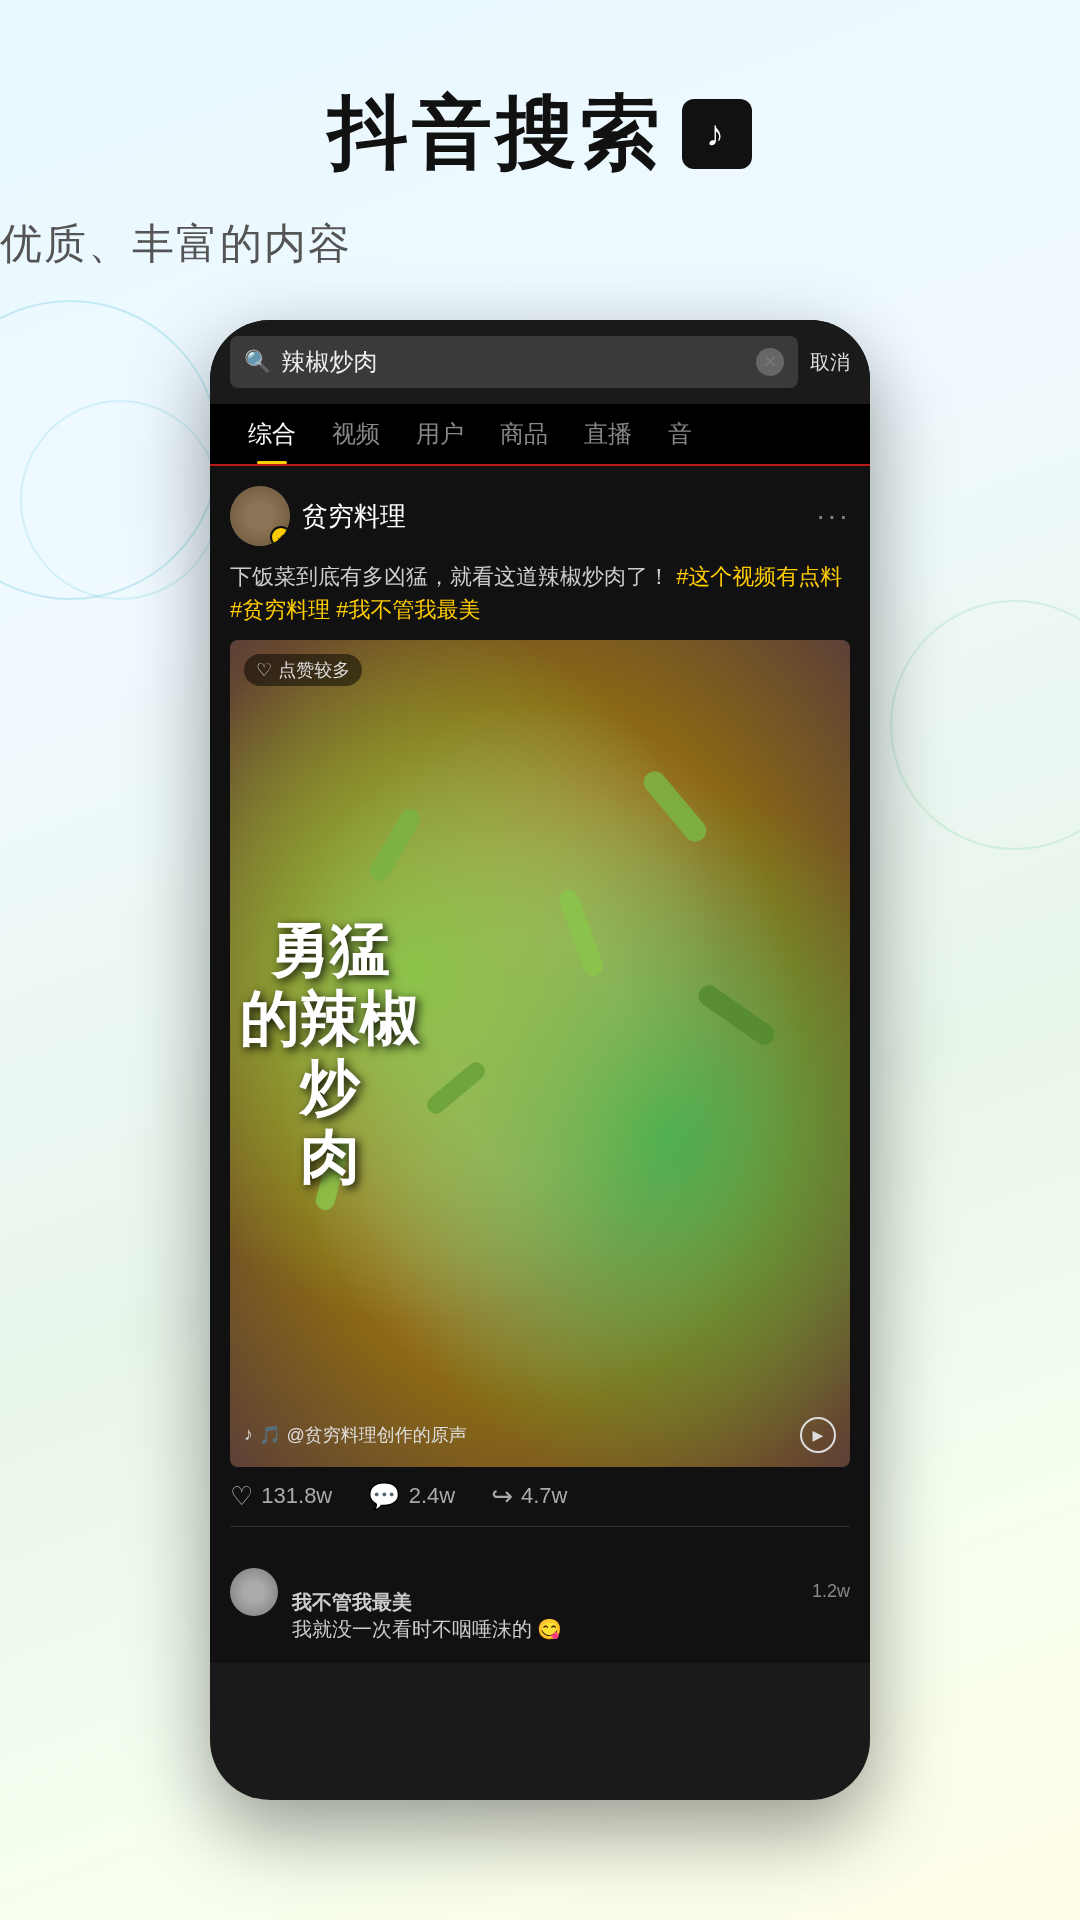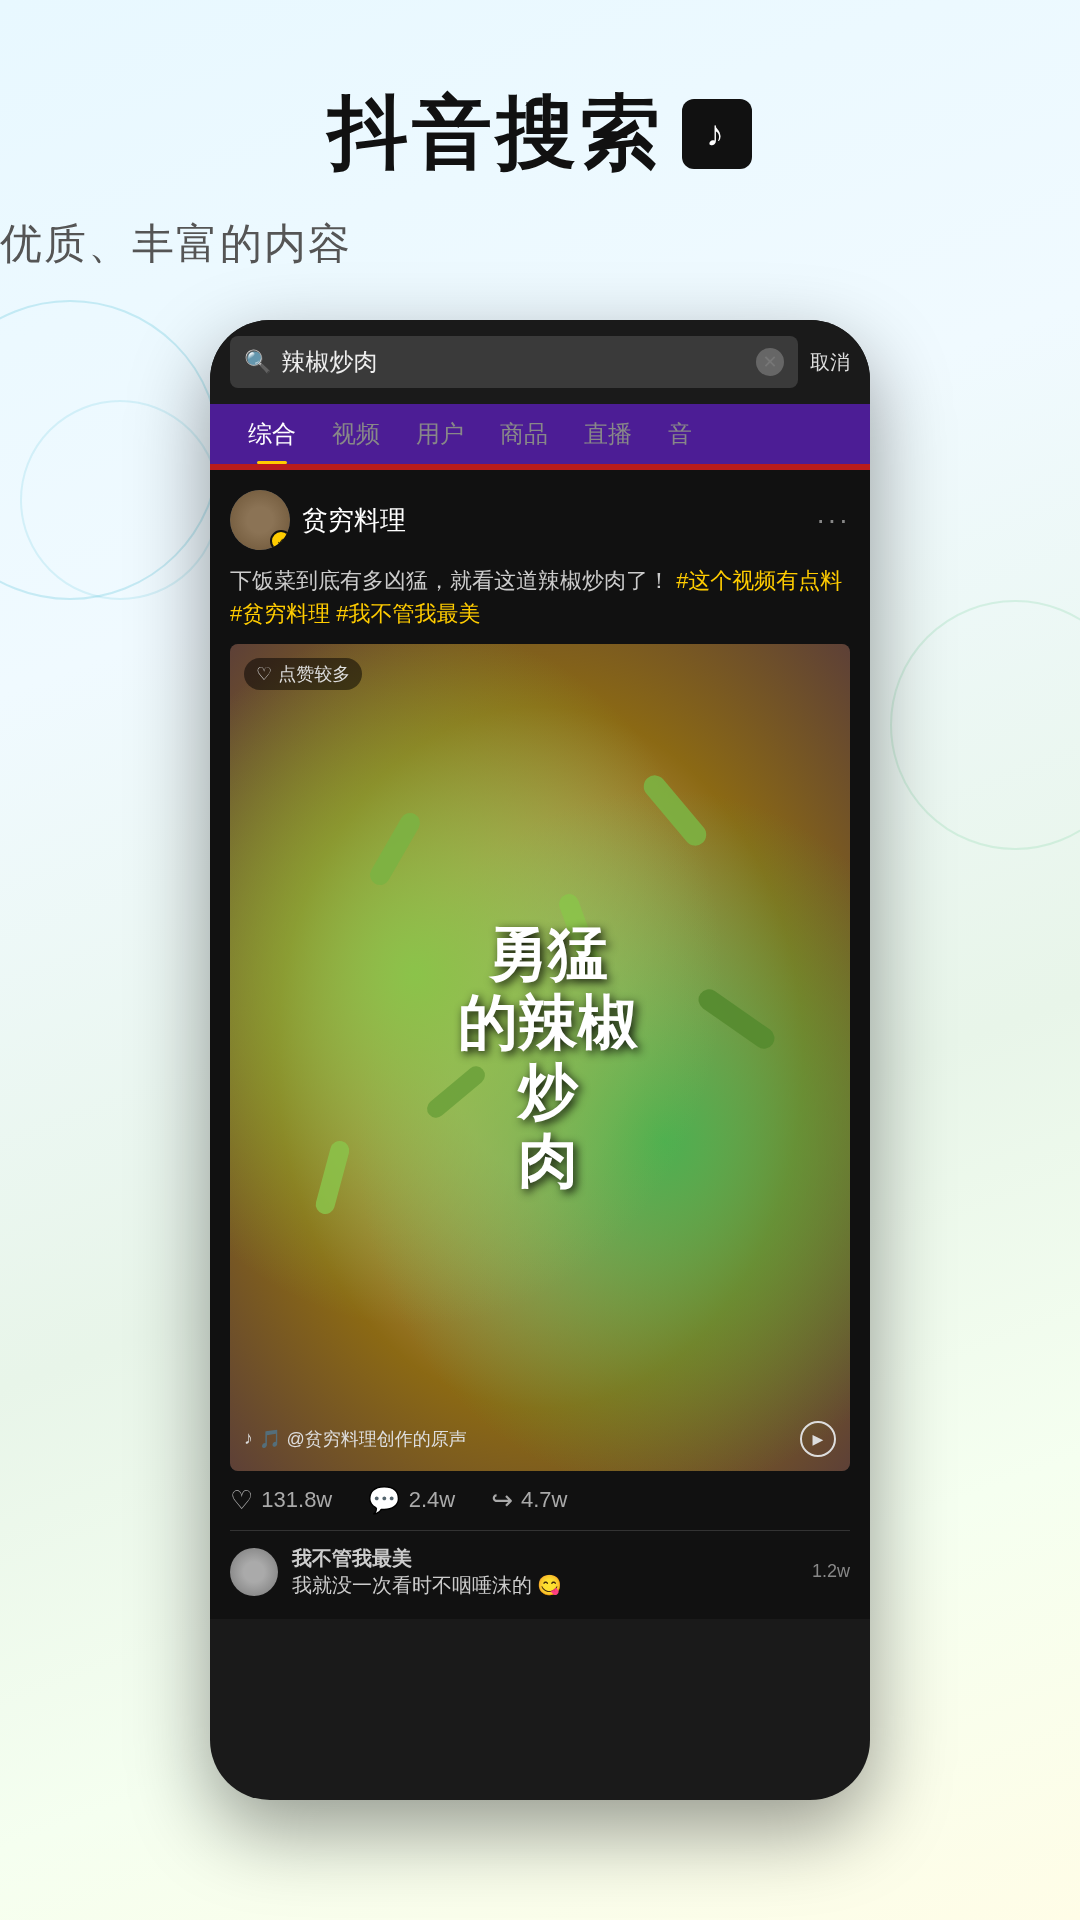--- a/index.html
+++ b/index.html
@@ -129,23 +129,23 @@
     }
     .search-cancel {
       color: #ddd;
       font-size: 20px;
       white-space: nowrap;
     }
 
     
     .tabs {
       display: flex;
-      background: #4c1d95;
+      background: #000000;
       padding: 0 20px;
-      border-bottom: 6px solid #b91c1c;
+      border-bottom: 2px solid #b91c1c;
     }
     .tab {
       padding: 14px 18px;
       font-size: 24px;
       color: #888;
       position: relative;
     }
     .tab.active {
       color: #fff;
     }
@@ -313,20 +313,21 @@
       gap: 14px;
     }
     .commenter-avatar {
       width: 48px; height: 48px;
       border-radius: 50%;
       background: radial-gradient(circle, #aaa 30%, #777 100%);
       flex-shrink: 0;
     }
     .comment-content {
       flex: 1;
+      margin-top: 48px;
     }
     .commenter-name {
       color: #ccc;
       font-size: 20px;
       font-weight: 600;
     }
     .comment-text {
       color: #ccc;
       font-size: 20px;
     }
@@ -395,21 +396,21 @@
         <div class="food-image">
 
           <div class="pepper" style="width:20px;height:80px;top:20%;left:25%;transform:rotate(30deg);background:#7cb342;opacity:0.9;"></div>
           <div class="pepper" style="width:20px;height:90px;top:30%;left:55%;transform:rotate(-20deg);background:#8bc34a;opacity:0.9;"></div>
           <div class="pepper" style="width:18px;height:70px;top:50%;left:35%;transform:rotate(50deg);background:#689f38;opacity:0.8;"></div>
           <div class="pepper" style="width:22px;height:85px;top:15%;left:70%;transform:rotate(-40deg);background:#7cb342;opacity:0.9;"></div>
           <div class="pepper" style="width:19px;height:75px;top:60%;left:15%;transform:rotate(15deg);background:#8bc34a;opacity:0.85;"></div>
           <div class="pepper" style="width:21px;height:88px;top:40%;left:80%;transform:rotate(-55deg);background:#558b2f;opacity:0.9;"></div>
         </div>
 
-        <div style="position:absolute;top:0;left:0;right:0;bottom:0;display:flex;align-items:center;justify-content:center;padding-left:16px;">
+        <div style="position:absolute;top:0;left:0;right:0;bottom:0;display:flex;align-items:center;">
           <div style="color:white;font-size:60px;font-weight:900;text-align:center;line-height:1.15;text-shadow:3px 3px 10px rgba(0,0,0,0.9);padding:10px;">
             勇猛<br>的辣椒<br>炒<br>肉
           </div>
         </div>
 
         <div class="likes-badge">
           <span>♡</span>
           <span>点赞较多</span>
         </div>
 

